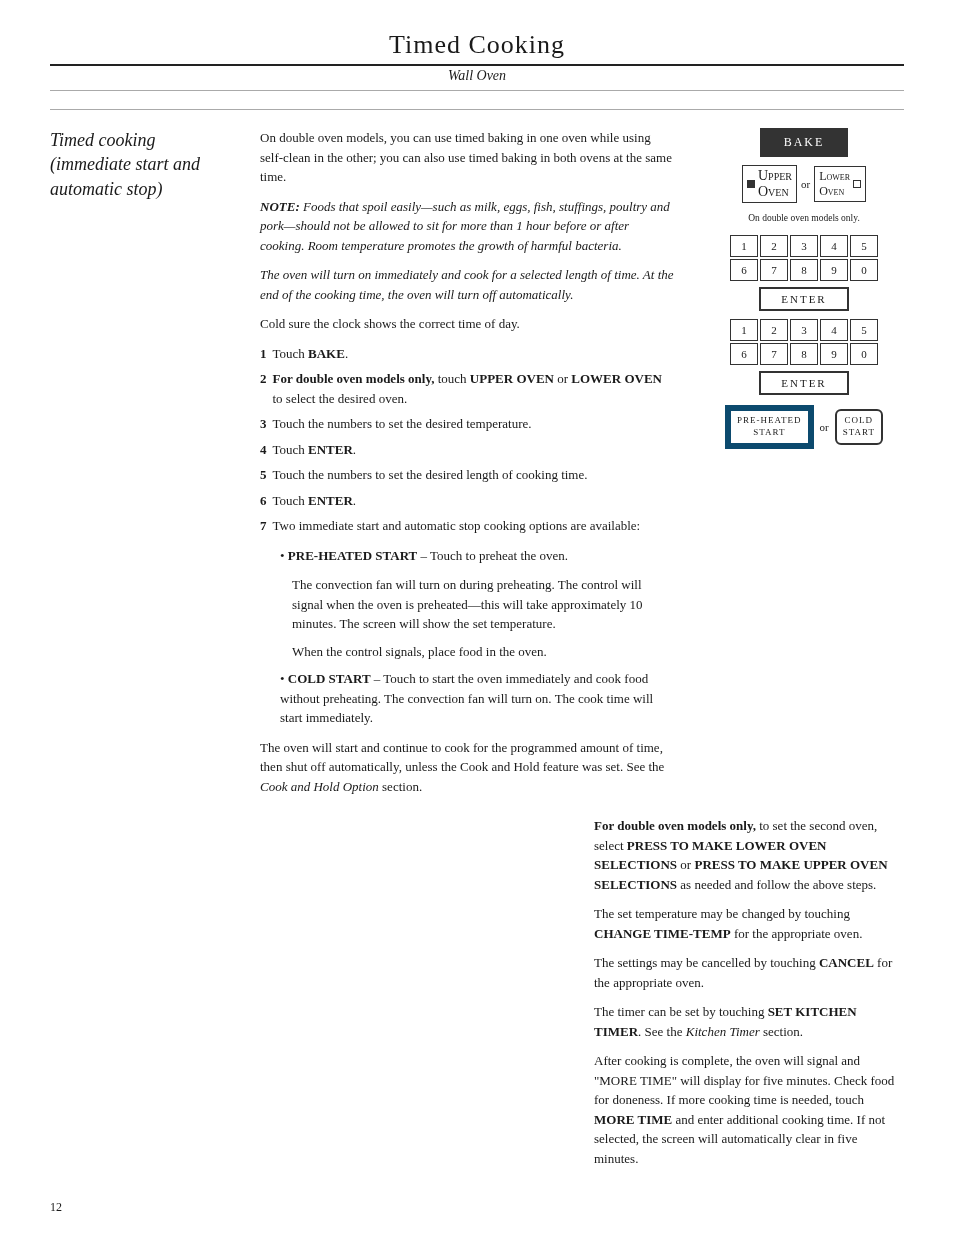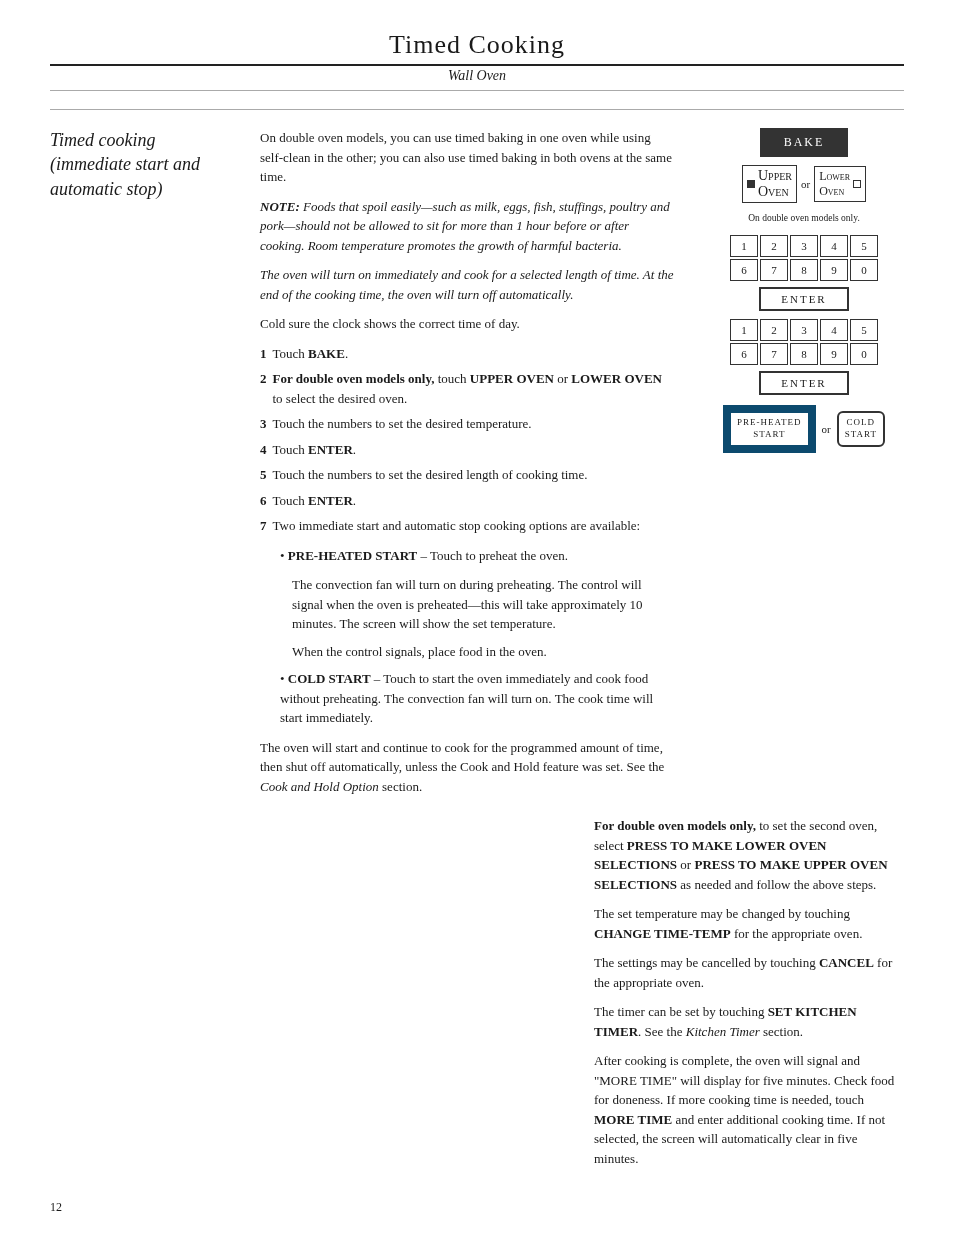--- a/index.html
+++ b/index.html
@@ -157,21 +157,21 @@
       font-variant: small-caps;
     }
 
     .bottom-btns {
       display: flex;
       align-items: center;
       gap: 6px;
       margin-top: 4px;
     }
     .preheated-btn {
-      border: 8px solid #0c4a6e;
+      border: 6px solid #0c4a6e;
       font-size: 9px;
       padding: 4px 6px;
       text-align: center;
       line-height: 1.3;
       text-transform: uppercase;
       font-variant: small-caps;
       letter-spacing: 1px;
     }
     .cold-btn {
       border: 2px solid #333;

